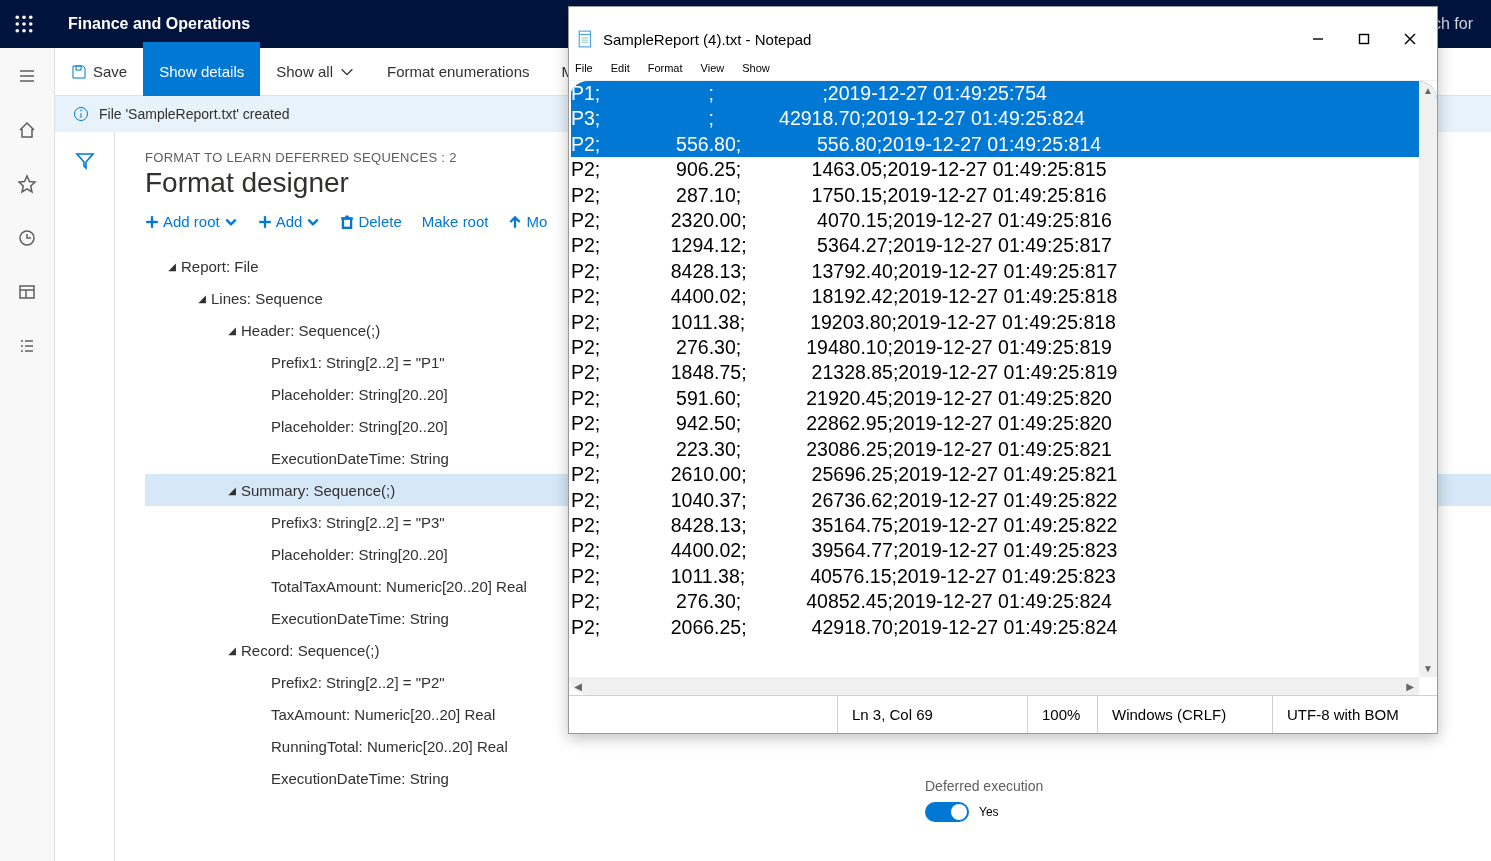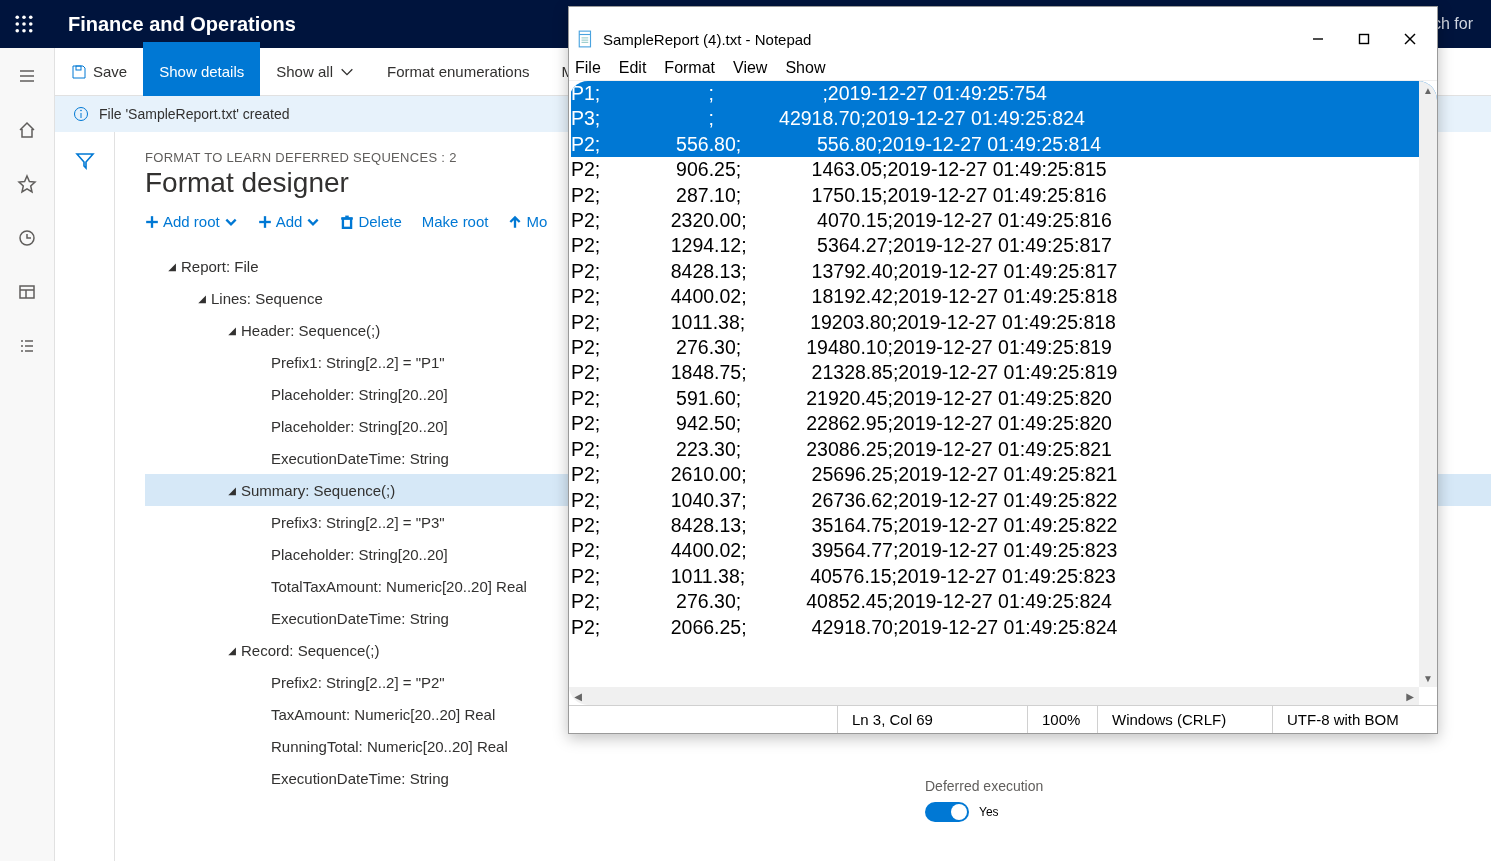--- a/index.html
+++ b/index.html
@@ -2,21 +2,21 @@
 <html><head>
 <meta charset="utf-8">
 <style>
 * { box-sizing: border-box; margin: 0; padding: 0; font-family: "Segoe UI", sans-serif; }
 body { width:1491px; height:861px; background:#fff; overflow:hidden; position:relative; }
 
 
 .topbar { height:48px; background:#00143d; color:#fff; display:flex; align-items:center; }
 .waffle { width:48px; height:48px; display:flex; align-items:center; justify-content:center; cursor:pointer; }
 .waffle svg { fill:#fff; }
-.brand { font-size:20px; font-weight:600; padding-left:20px; }
+.brand { font-size:16px; font-weight:600; padding-left:20px; }
 .searchbox { margin-left:auto; height:48px; display:flex; align-items:center; padding:0 18px; color:#d0d6e0; }
 .searchbox svg { fill:#d0d6e0; margin-right:10px; }
 
 .commandbar { position:absolute; left:55px; top:48px; right:0; height:48px; background:#fff; border-bottom:1px solid #e1e1e1; display:flex; align-items:center; font-size:15px; color:#323130; }
 .cmd { height:59px; display:flex; align-items:center; padding:0 16px; cursor:pointer; gap:6px; }
 .cmd.active { background:#0078d4; color:#fff; }
 .cmd svg { width:16px; height:16px; }
 
 .infobar { position:absolute; left:55px; top:96px; right:0; height:36px; background:#e7f2fb; display:flex; align-items:center; padding-left:18px; color:#323130; font-size:14px; gap:10px; }
 .infobar svg { width:16px; height:16px; stroke:#0078d4; fill:none; }
@@ -55,34 +55,34 @@
 
 
 .notepad { position:absolute; left:568px; top:6px; width:870px; height:728px; background:#fff; border:1px solid #9a9a9a; box-shadow:0 4px 14px rgba(0,0,0,.25); display:flex; flex-direction:column; }
 .np-title { height:32px; display:flex; align-items:center; padding-left:8px;margin-top:16px; }
 .np-title svg { width:18px; height:18px; margin-right:8px; }
 .np-title .t { font-size:15px; color:#000; }
 .np-ctrls { margin-left:auto; display:flex; }
 .np-ctrls .c { width:46px; height:32px; display:flex; align-items:center; justify-content:center; cursor:pointer; }
 .np-ctrls svg { width:12px; height:12px; stroke:#000; stroke-width:1.4; fill:none; }
 
-.np-menu { height:26px; display:flex; align-items:center; padding-left:6px; gap:18px; font-size:16px; color:#000; border-bottom:1px solid #f0f0f0;}
+.np-menu { height:26px; display:flex; align-items:center; padding-left:6px; gap:18px; font-size:11px; color:#000; border-bottom:1px solid #f0f0f0;}
 .np-menu span { cursor:pointer; }
 
 .np-body { flex:1; position:relative; overflow:hidden;border-radius:19px; }
 .np-text { font-family:Consolas,monospace; font-size:19.5px; line-height:25.4px; white-space:pre; color:#000; padding-left:2px; }
 .np-text .hl { background:#0078d4; color:#fff; }
 .np-scroll-v { position:absolute; right:0; top:0; bottom:18px; width:18px; background:#f0f0f0; }
 .np-scroll-v .arrow-top, .np-scroll-v .arrow-bot { position:absolute; left:0; right:0; height:18px; display:flex; align-items:center; justify-content:center; color:#666; font-size:10px;}
 .np-scroll-v .arrow-top { top:0;} .np-scroll-v .arrow-bot { bottom:0;}
 .np-scroll-h { position:absolute; left:0; right:18px; bottom:0; height:18px; background:#f0f0f0; display:flex; align-items:center; }
 .np-scroll-h .arrow-l,.np-scroll-h .arrow-r{width:18px;text-align:center;color:#666;font-size:10px;}
 .np-scroll-h .arrow-r{margin-left:auto;}
 
-.np-status { height:28px; border-top:1px solid #d0d0d0; display:flex; align-items:center; font-size:15px; color:#000; }
+.np-status { height:38px; border-top:1px solid #d0d0d0; display:flex; align-items:center; font-size:15px; color:#000; }
 .np-status .cell { border-left:1px solid #d0d0d0; padding:0 14px; height:100%; display:flex; align-items:center; }
 .np-status .cell:first-child { border-left:none; flex:1; }
 </style>
 </head>
 <body>
 
 <div class="topbar">
   <div class="waffle">
     <svg viewBox="0 0 16 16" width="18" height="18">
         <g>

